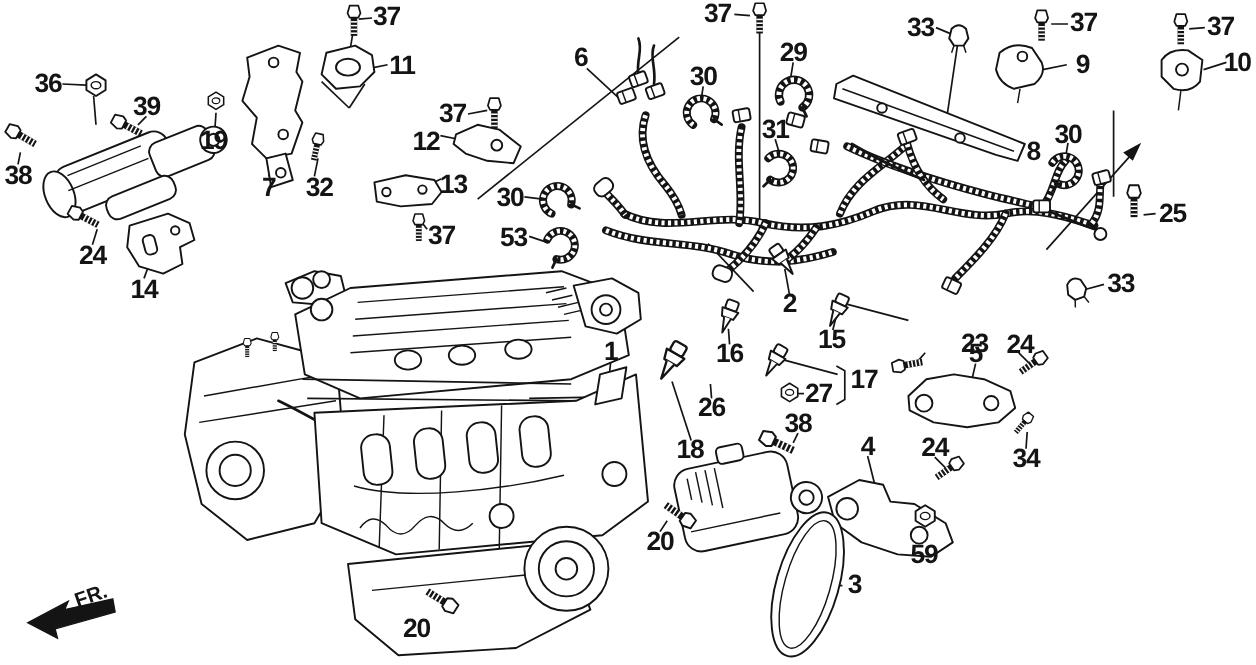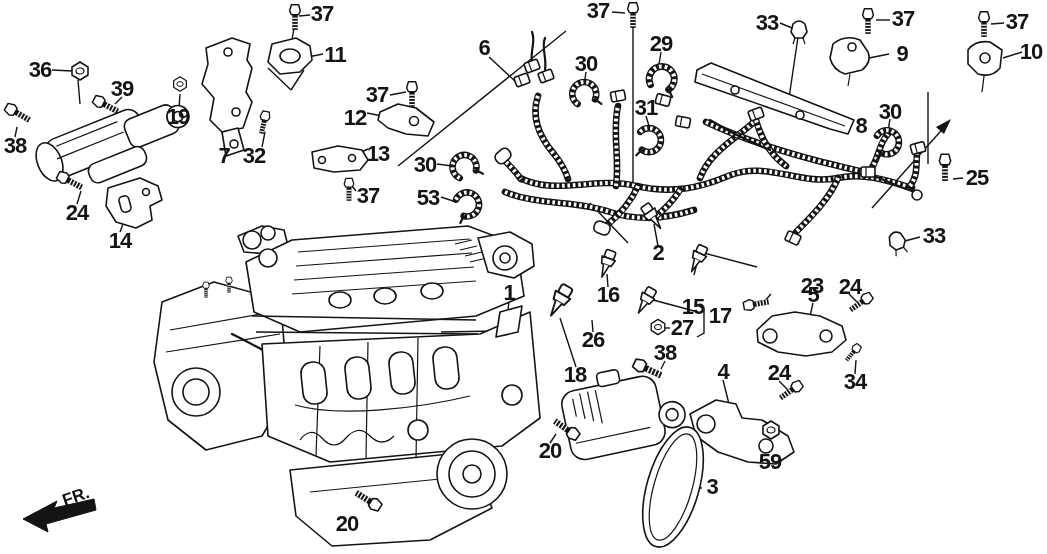--- a/index.html
+++ b/index.html
@@ -338,21 +338,21 @@
 </svg>
 
 <div class="callout-layer" id="callout-layer">
       <div class="callout" style="left: 322px; top: 14px;">37</div>
       <div class="callout" style="left: 335px; top: 55px;">11</div>
       <div class="callout" style="left: 40px; top: 70px;">36</div>
       <div class="callout" style="left: 122px; top: 89px;">39</div>
       <div class="callout" style="left: 178px; top: 117px;">19</div>
       <div class="callout" style="left: 15px; top: 146px; text-align: right;">38</div>
       <div class="callout" style="left: 224px; top: 156px;">7</div>
-      <div class="callout" style="left: 254px; top: 156px;">32</div>
+      <div class="callout" style="left: 266px; top: 156px;">32</div>
       <div class="callout" style="left: 77px; top: 213px;">24</div>
       <div class="callout" style="left: 120px; top: 241px;">14</div>
       <div class="callout" style="left: 484px; top: 48px;">6</div>
       <div class="callout" style="left: 377px; top: 95px;">37</div>
       <div class="callout" style="left: 355px; top: 118px;">12</div>
       <div class="callout" style="left: 378px; top: 154px;">13</div>
       <div class="callout" style="left: 368px; top: 196px;">37</div>
       <div class="callout" style="left: 586px; top: 64px;">30</div>
       <div class="callout" style="left: 661px; top: 44px;">29</div>
       <div class="callout" style="left: 598px; top: 11px;">37</div>
@@ -362,21 +362,21 @@
       <div class="callout" style="left: 767px; top: 23px;">33</div>
       <div class="callout" style="left: 903px; top: 19px;">37</div>
       <div class="callout" style="left: 902px; top: 54px;">9</div>
       <div class="callout" style="left: 1017px; top: 22px;">37</div>
       <div class="callout" style="left: 1031px; top: 52px;">10</div>
       <div class="callout" style="left: 890px; top: 112px;">30</div>
       <div class="callout" style="left: 861px; top: 126px;">8</div>
       <div class="callout" style="left: 977px; top: 178px;">25</div>
       <div class="callout" style="left: 934px; top: 236px;">33</div>
       <div class="callout" style="left: 658px; top: 253px;">2</div>
-      <div class="callout" style="left: 693px; top: 283px; margin-top: 24px;">15</div>
+      <div class="callout" style="left: 693px; top: 283px;">15</div>
       <div class="callout" style="left: 608px; top: 295px;">16</div>
       <div class="callout" style="left: 812px; top: 286px;">23</div>
       <div class="callout" style="left: 720px; top: 316px;">17</div>
       <div class="callout" style="left: 682px; top: 328px;">27</div>
       <div class="callout" style="left: 593px; top: 340px;">26</div>
       <div class="callout" style="left: 509px; top: 293px;">1</div>
       <div class="callout" style="left: 575px; top: 375px;">18</div>
       <div class="callout" style="left: 665px; top: 353px;">38</div>
       <div class="callout" style="left: 813px; top: 295px;">5</div>
       <div class="callout" style="left: 850px; top: 287px;">24</div>

